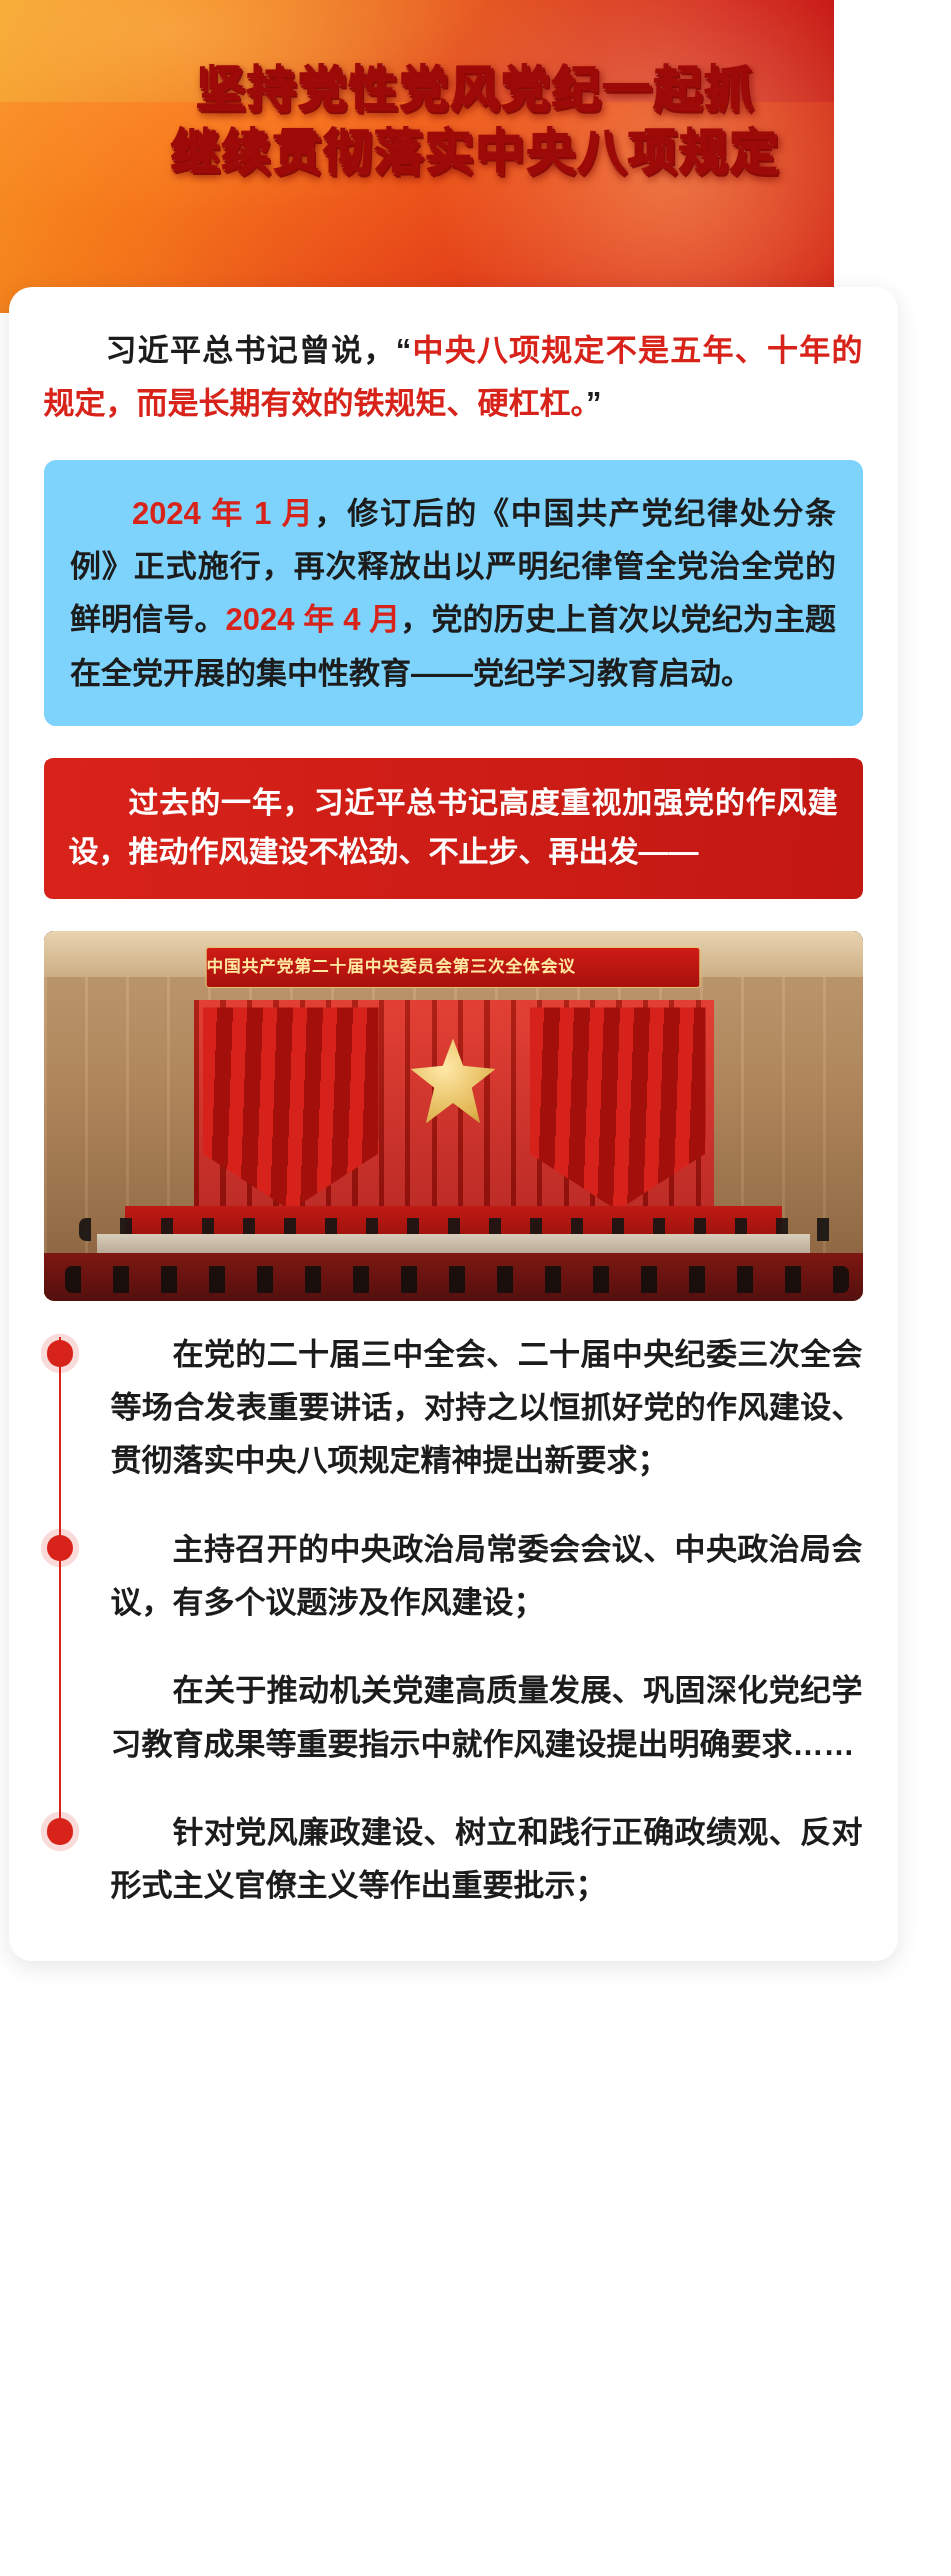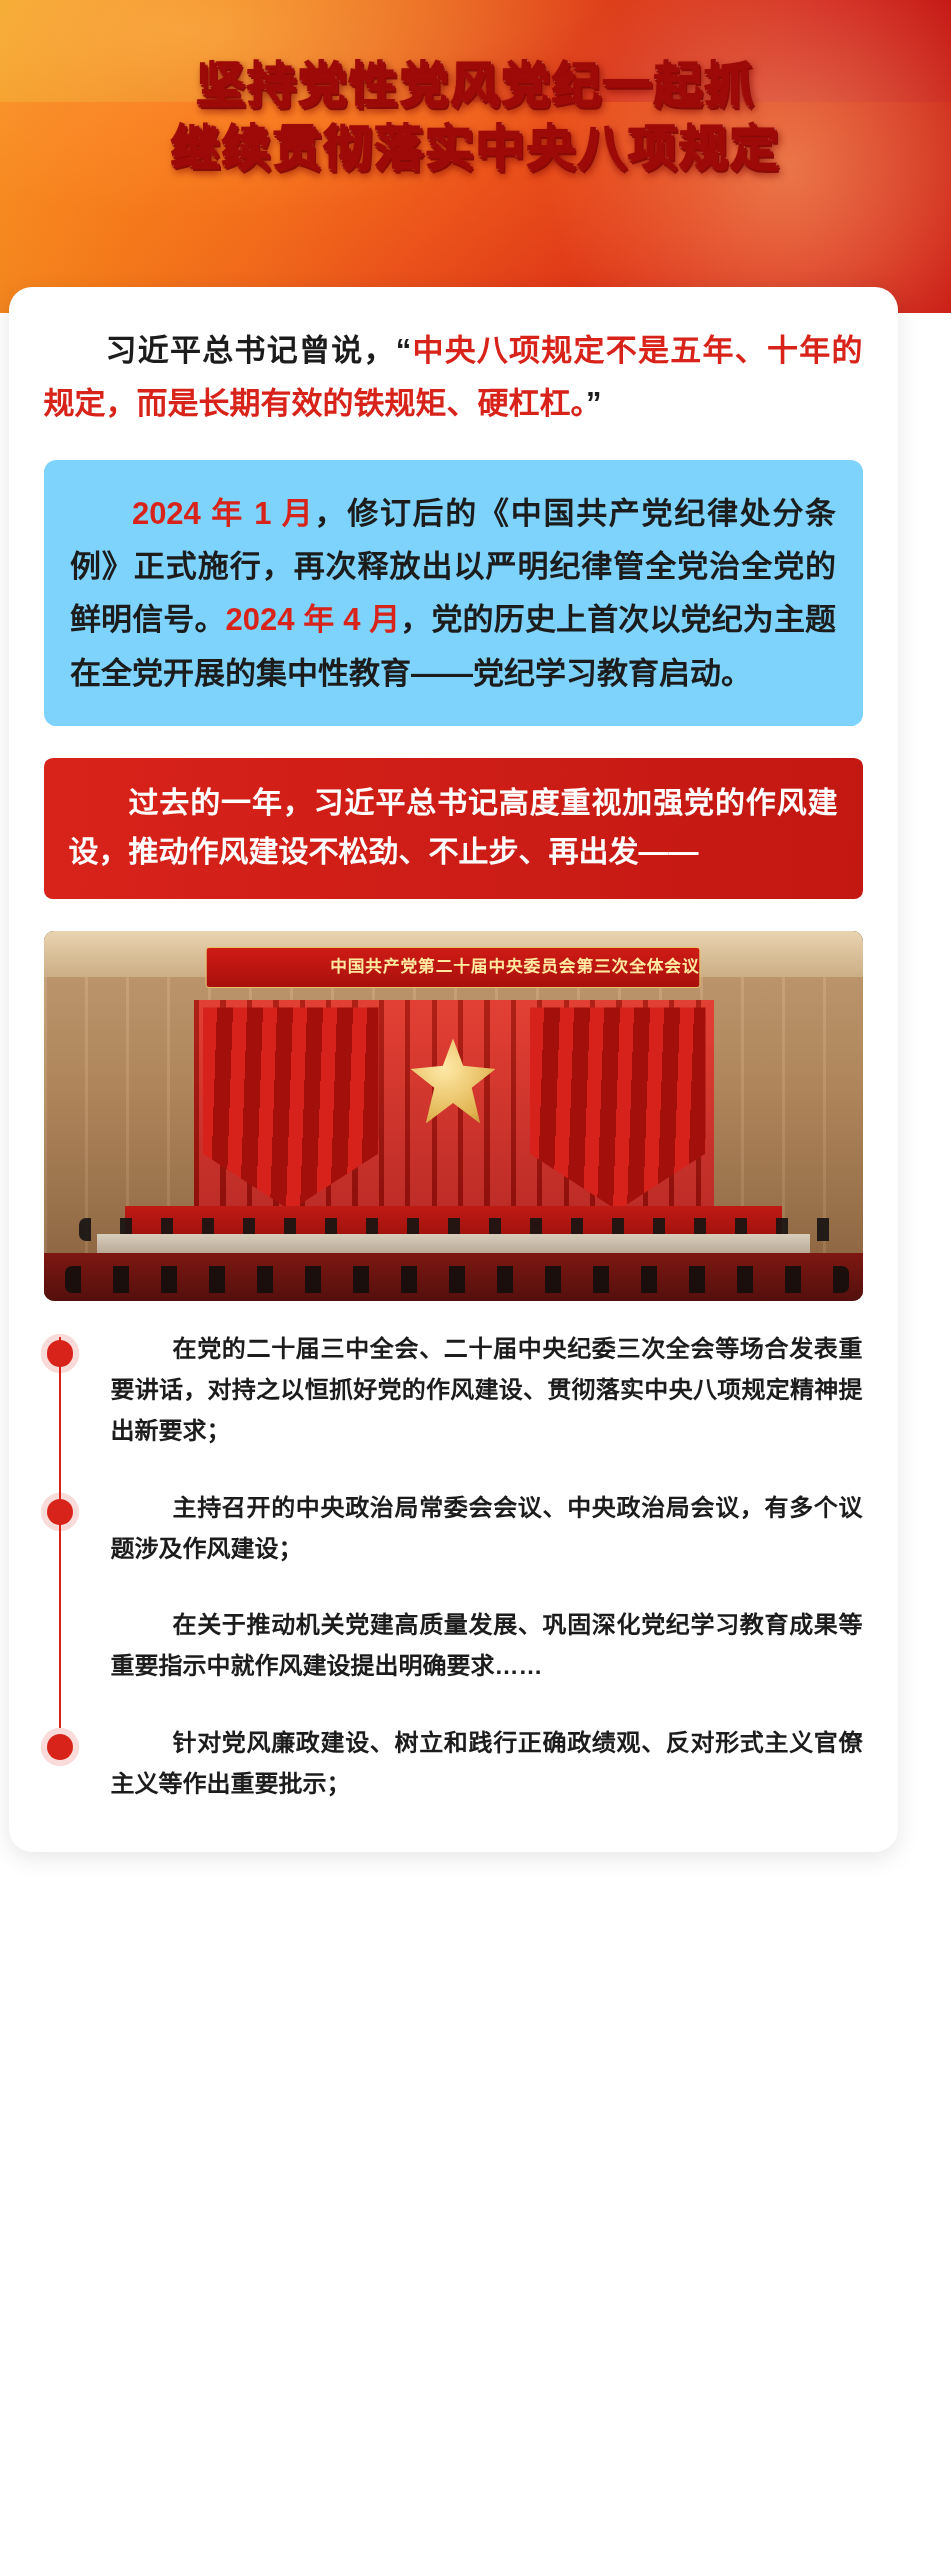--- a/index.html
+++ b/index.html
@@ -16,28 +16,27 @@
     position: relative;
     width: 951px;
     min-height: 2576px;
     background: #ffffff;
     overflow: hidden;
   }
 
   
   .header {
     position: relative;
-    width: 951px;
+    width: 834px;
     height: 313px;
     background:
       radial-gradient(ellipse 616px 264px at 20% 10%, rgba(255,190,90,0.55), rgba(255,190,90,0) 70%),
       radial-gradient(ellipse 793px 370px at 85% 80%, rgba(214,30,20,0.85), rgba(214,30,20,0) 70%),
       linear-gradient(118deg, #f4a62a 0%, #ef7b18 22%, #e2491a 48%, #cf1d18 74%, #b8120f 100%);
     overflow: hidden;
-    font-family: Liberation Mono, monospace;
   }
   .header .ray {
     position: absolute;
     top: -176px;
     left: 0;
     width: 1233px;
     height: 705px;
     background:
       linear-gradient(100deg, rgba(255,255,255,0.13) 0 12.3px, rgba(255,255,255,0) 12.3px 79px),
       linear-gradient(80deg, rgba(255,255,255,0.10) 0 8.8px, rgba(255,255,255,0) 8.8px 106px);
@@ -187,21 +186,21 @@
     top: 16px;
     width: 493px;
     height: 39px;
     background: linear-gradient(180deg, #cf1b15 0%, #a8100c 100%);
     border: 1.8px solid #e8c06a;
     border-radius: 3.5px;
     color: #ffe9a0;
     font-size: 16.7px;
     font-weight: bold;
     line-height: 37px;
-    text-align: right;
+    text-align: left;
     letter-spacing: 0.9px;
     white-space: nowrap;
     overflow: hidden;
   }
   .ph-curtain {
     position: absolute;
     left: 150px;
     top: 69px;
     width: 520px;
     height: 220px;
@@ -302,21 +301,21 @@
     left: 3.5px;
     top: 12.3px;
     width: 26.4px;
     height: 26.4px;
     border-radius: 50%;
     background: #d8231a;
     box-shadow: 0 0 0 6.2px rgba(216,35,26,0.16);
   }
   .bullet-item p {
     margin: 0;
-    font-size: 24px;
+    font-size: 31px;
     line-height: 1.72;
     color: #1c1c1c;
     text-align: justify;
     text-indent: 62px;
     font-weight: 600;
   }
 </style>
 </head>
 <body>
 

